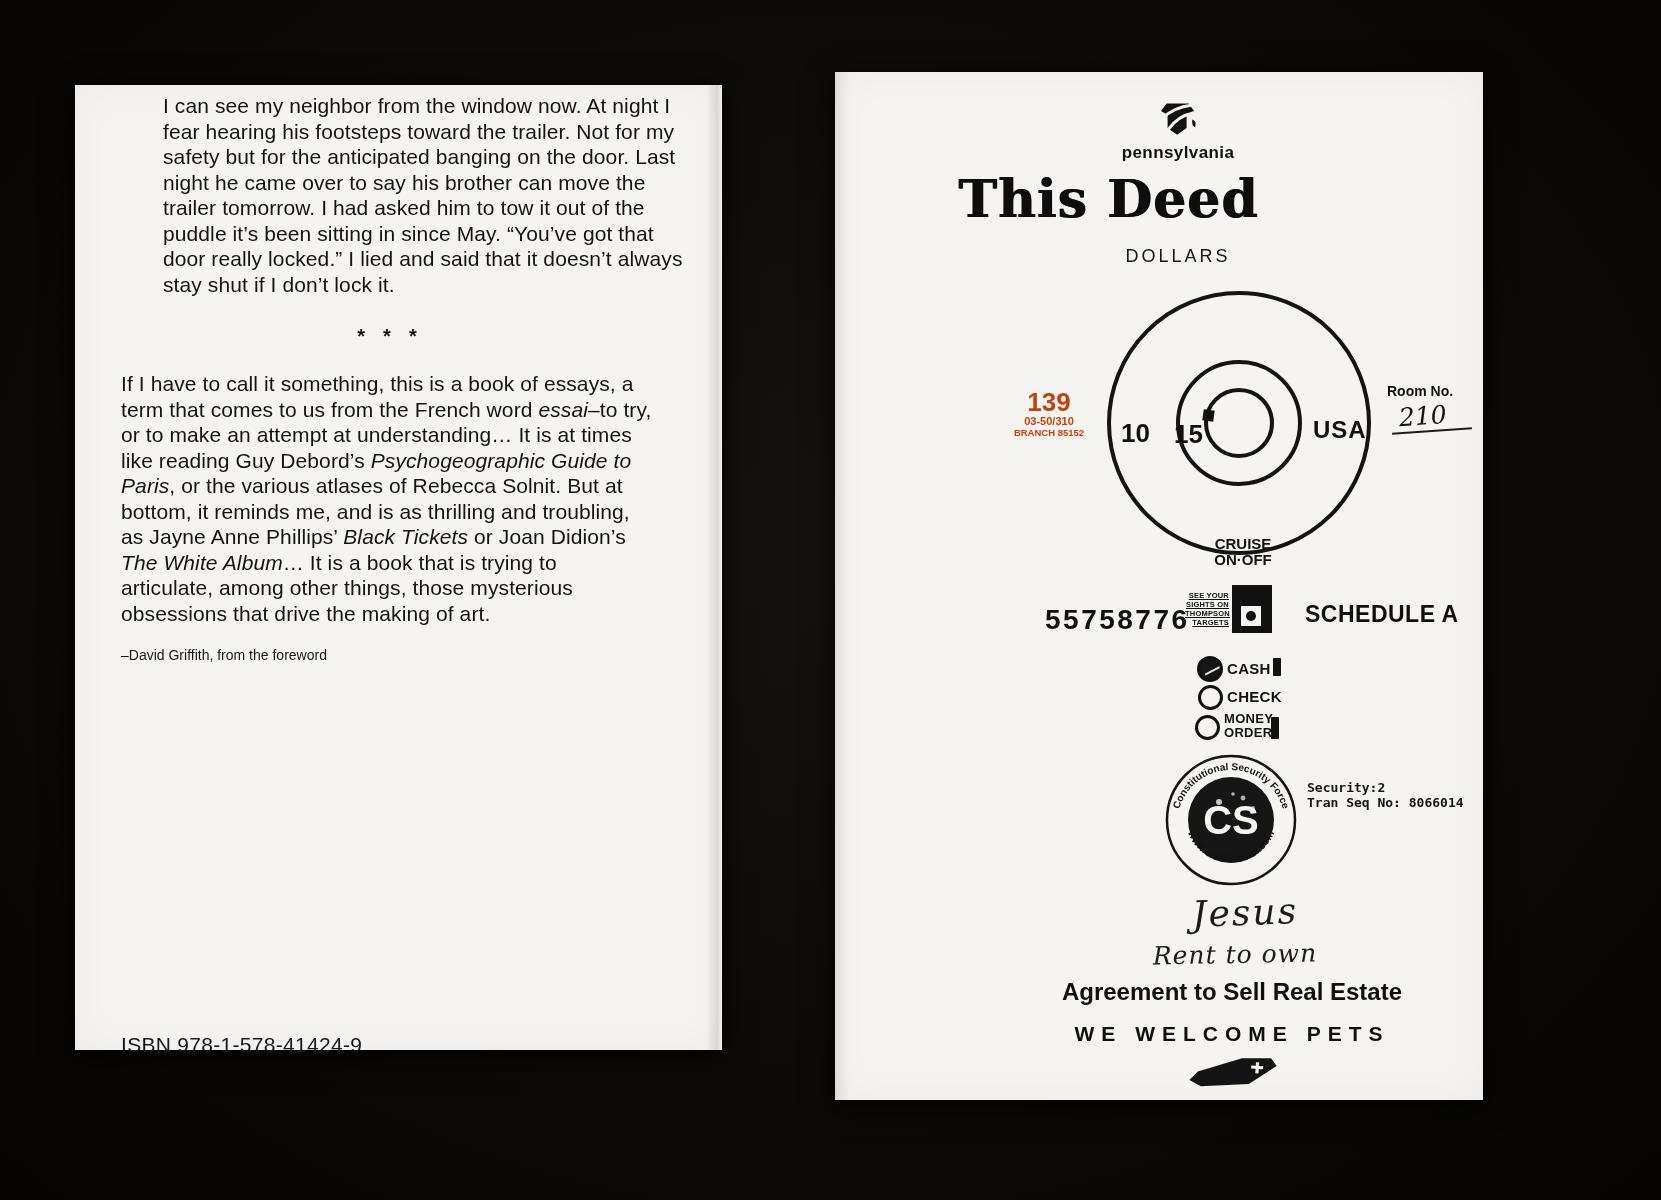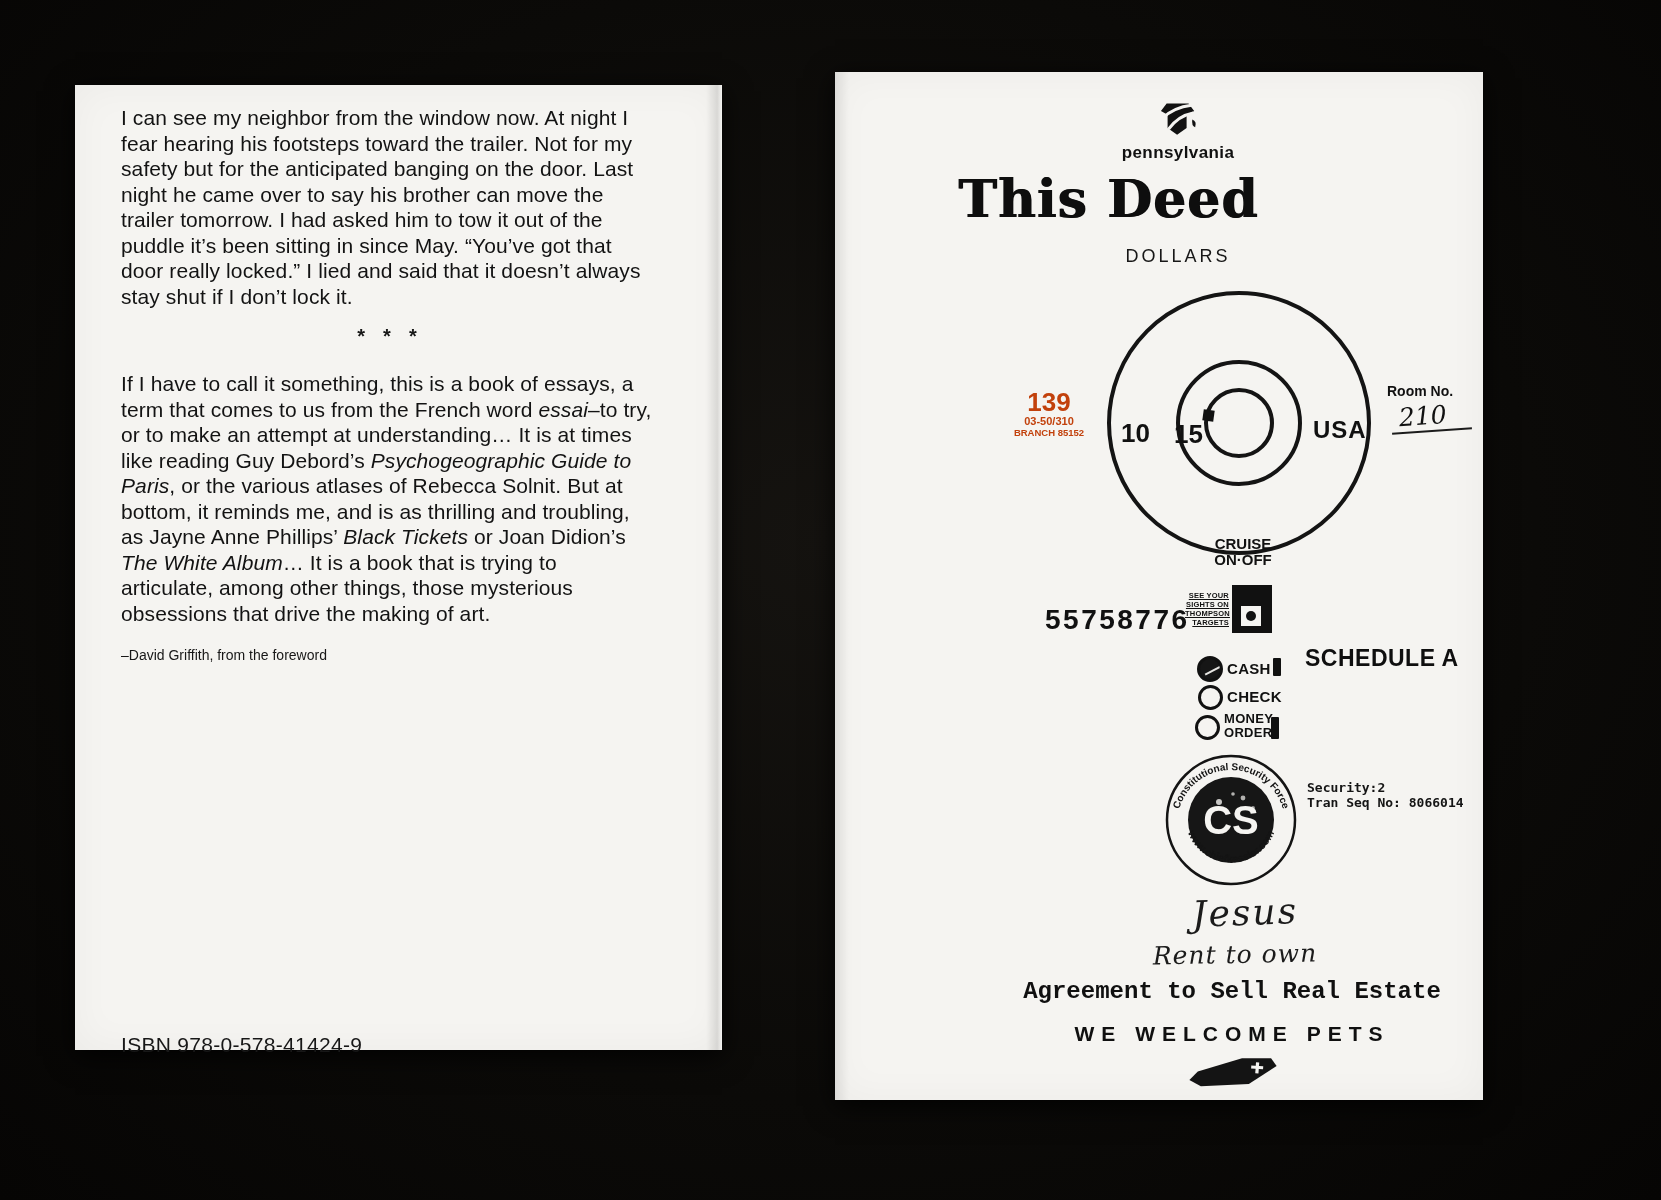--- a/index.html
+++ b/index.html
@@ -18,21 +18,21 @@
   .page.back  { left:75px;  top:85px; width:647px; height:965px; }
   .page.front { left:835px; top:72px; width:648px; height:1028px; }
   .fold-right { position:absolute; right:0; top:0; width:16px; height:100%;
     background:linear-gradient(to right, rgba(0,0,0,0) 0%, rgba(0,0,0,.10) 70%, rgba(255,255,255,.25) 100%); }
   .fold-left { position:absolute; left:0; top:0; width:14px; height:100%;
     background:linear-gradient(to left, rgba(0,0,0,0) 0%, rgba(0,0,0,.08) 100%); }
 
   
   .blurb { position:absolute; left:46px; width:532px; font-size:21px; line-height:25.5px;
     letter-spacing:.1px; color:#131313; }
-  .blurb1 { top:20px; }
+  .blurb1 { top:8px;margin-left:42px; }
   .stars  { position:absolute; left:46px; top:240px; width:532px; text-align:center;
     font-size:20px; font-weight:700; letter-spacing:18px; text-indent:18px; }
   .blurb2 { top:286px; }
   .it { font-style:italic; }
   .attribution { position:absolute; left:46px; top:562px; font-size:14px; }
   .isbn { position:absolute; left:46px; top:948px; font-size:21px; letter-spacing:.3px; }
 
   
   .keystone { position:absolute; left:325px; top:30px; width:38px; height:37px; }
   .brand { position:absolute; left:243px; top:71px; width:200px; text-align:center;
@@ -68,21 +68,21 @@
   .serial { position:absolute; left:210px; top:532px; font-size:28px; font-weight:600;
     letter-spacing:2.5px; color:#111; }
   .sights { position:absolute; left:350px; top:513px; display:flex; align-items:center; gap:3px; }
   .sights-text { width:44px; text-align:right; font-size:7.5px; font-weight:700; line-height:9px;
     color:#111; letter-spacing:.2px;text-decoration:underline; }
   .sights-box { position:relative; width:40px; height:48px; background:#111; border:2px solid #111; }
   .sights-box .w { position:absolute; left:7px; bottom:5px; width:20px; height:20px; background:#f5f4f1; }
   .sights-box .d { position:absolute; left:5px; top:5px; width:10px; height:10px; background:#111;
     border-radius:50%; }
   .schedule { position:absolute; left:470px; top:529px; font-size:23px; font-weight:700;
-    letter-spacing:.5px; color:#0f0f0f;margin-top:44px; }
+    letter-spacing:.5px; color:#0f0f0f; }
 
   .pay-circle { position:absolute; width:26px; height:26px; border:3px solid #111; border-radius:50%;
     background:#f5f4f1; overflow:hidden; }
   .pay-circle.filled { background:#161616; }
   .pay-circle.filled .streak { position:absolute; left:4px; top:10px; width:20px; height:2px;
     background:#e7e6e3; transform:rotate(-28deg); }
   .pay-label { position:absolute; font-size:15px; font-weight:700; color:#111; letter-spacing:.3px; }
   .pay-label.two { font-size:13px; line-height:14px; }
   .tally { position:absolute; background:#111; border-radius:1px; }
 
@@ -92,36 +92,36 @@
   .receipt.right{ left:472px; top:708px; }
 
   .cs-stamp { position:absolute; left:326px; top:678px; width:140px; height:140px; }
 
   .hand { position:absolute; font-family:"DejaVu Serif", serif; font-style:italic; color:#1b1b1b; }
   .hand.jesus { left:330px; top:820px; width:160px; text-align:center; font-size:36px;
     transform:rotate(-2deg); letter-spacing:2px; }
   .hand.rent  { left:295px; top:868px; width:210px; text-align:center; font-size:25px;
     transform:rotate(-1deg); letter-spacing:1px; }
   .agreement { position:absolute; left:172px; top:906px; width:450px; text-align:center;
-    font-size:24px; font-weight:700; color:#101010;font-family:Liberation Mono, monospace; }
+    font-size:24px; font-weight:700; color:#101010; }
   .pets { position:absolute; left:172px; top:950px; width:450px; text-align:center;
     font-size:21px; font-weight:700; letter-spacing:7px; color:#101010; }
   .coffin { position:absolute; left:352px; top:984px; width:92px; height:34px; transform:rotate(-4deg); }
 </style>
 </head>
 <body>
 
 <div class="scene">
 
   <section class="page back">
     <p class="blurb blurb1">I can see my neighbor from the window now. At night I fear hearing his footsteps toward the trailer. Not for my safety but for the anticipated banging on the door. Last night he came over to say his brother can move the trailer tomorrow. I had asked him to tow it out of the puddle it’s been sitting in since May. “You’ve got that door really locked.” I lied and said that it doesn’t always stay shut if I don’t lock it.</p>
     <div class="stars">***</div>
     <p class="blurb blurb2"><span>If I have to call it something, this is a book of essays, a term that comes to us from the French word </span><span class="it">essai</span><span>–to try, or to make an attempt at understanding… It is at times like reading Guy Debord’s </span><span class="it">Psychogeographic Guide to Paris</span><span>, or the various atlases of Rebecca Solnit. But at bottom, it reminds me, and is as thrilling and troubling, as Jayne Anne Phillips’ </span><span class="it">Black Tickets</span><span> or Joan Didion’s </span><span class="it">The White Album</span><span>… It is a book that is trying to articulate, among other things, those mysterious obsessions that drive the making of art.</span></p>
     <p class="attribution">–David Griffith, from the foreword</p>
-    <p class="isbn">ISBN 978-0-578-41424-9</p>
+    <p class="isbn">ISBN 978-1-578-41424-9</p>
     <div class="fold-right"></div>
   </section>
 
   <section class="page front">
     <div class="fold-left"></div>
 
     <div class="keystone">
       <svg width="38" height="37" viewBox="0 0 40 38">
         <path d="M7,1 L30,1 L36,9 L28,13 L28,27 L18,34 L8,27 L8,13 L1,9 Z" fill="#121212"></path>
         <path d="M2,17 Q15,5 33,3" stroke="#f5f4f1" stroke-width="3.2" fill="none"></path>

